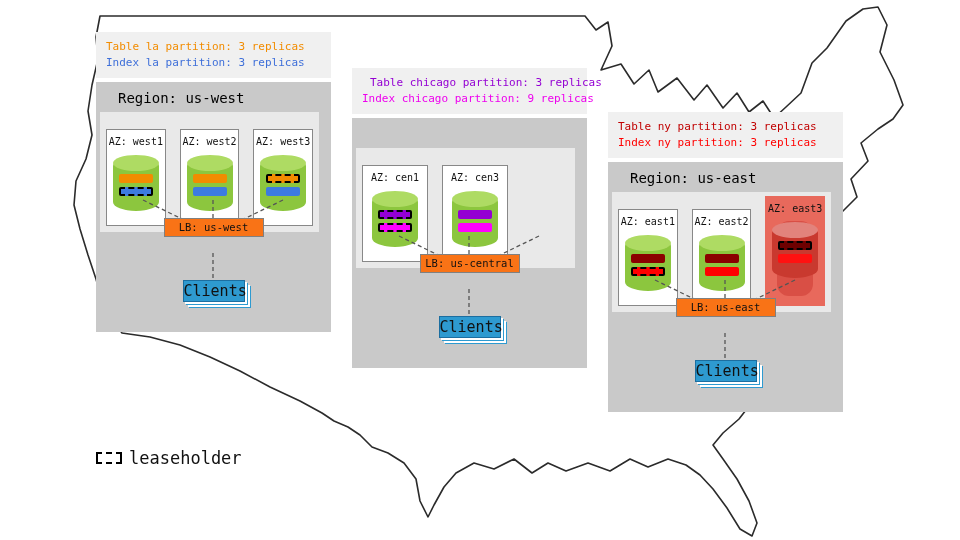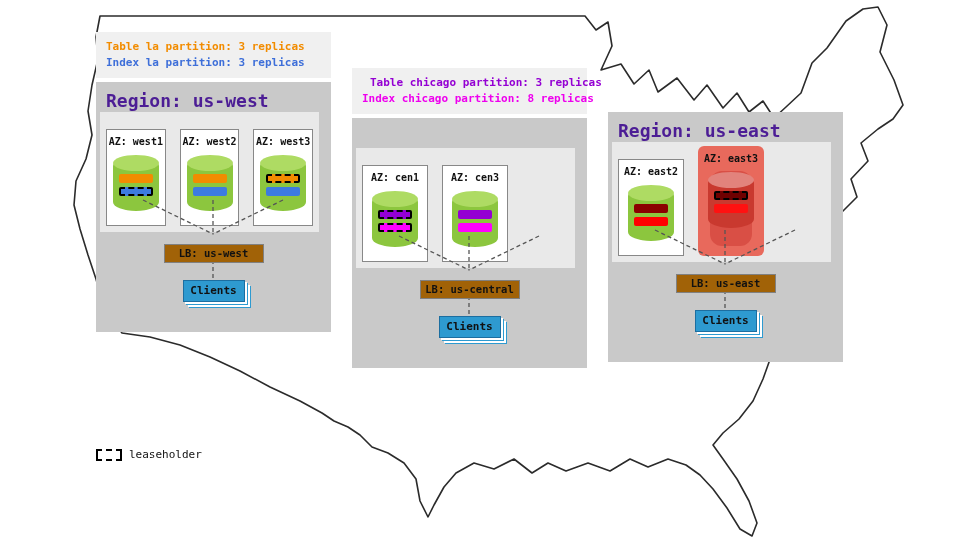--- a/index.html
+++ b/index.html
@@ -4,64 +4,64 @@
 <style>
   * { margin:0; padding:0; box-sizing:border-box; }
   html,body { width:960px; height:540px; background:#fff; overflow:hidden;
               font-family:"DejaVu Sans Mono", monospace; color:#111; }
   .stage { position:relative; width:960px; height:540px; }
 
   
   .map-svg { position:absolute; left:0; top:0; z-index:0; }
 
   
-  .region-group { position:absolute; width:235px; z-index:1;font-weight:bold; }
+  .region-group { position:absolute; width:235px; z-index:1; }
   .caption { background:var(--caption-bg,#F0F0F0); height:46px; padding:7px 10px; margin-bottom:4px; }
   .caption-line { font-size:11px; line-height:16px; white-space:nowrap; }
 
   .region { position:relative; width:235px; height:250px; background:var(--region-bg,#C9C9C9); }
-  .region-title { position:absolute; left:10px; top:8px; font-size:18px; color:#4c1d95; }
+  .region-title { position:absolute; left:22px; top:8px; font-size:14px; color:#000000; }
 
   .az-panel { position:absolute; left:4px; top:30px; width:219px; height:120px;
               background:var(--panel-bg,#E9E9E9); display:flex; gap:14px; padding:6px;
               align-items:flex-end; overflow:visible; }
   .az { position:relative; width:66px; height:97px; background:#fff;
         border:1px solid var(--az-border,#888); padding-top:5px;
         display:flex; flex-direction:column; align-items:center; }
   .az-label { font-size:10px; line-height:13px; white-space:nowrap; }
 
   .az--alert { background:var(--az-alert-bg,#E8695C); border-color:transparent;
-               height:110px; border-radius:6px; }
+               height:110px; border-radius:0; }
   .az--alert::before { content:""; position:absolute; left:11px; right:11px; top:24px; bottom:9px;
                        background:#D94F45; border-radius:12px; }
 
   .cylinder { position:relative; margin-top:9px; width:46px; height:54px;
               background:var(--cyl-body,#8CC63E); border-radius:23px / 9px; }
   .cylinder::before { content:""; position:absolute; left:0; top:-2px; width:46px; height:16px;
                       border-radius:50%; background:var(--cyl-top,#AEDB63); }
   .bars { position:absolute; top:17px; left:50%; transform:translateX(-50%);
           display:flex; flex-direction:column; gap:4px; z-index:2; }
   .bar { width:34px; height:9px; border-radius:2px; }
 
   .connectors { position:absolute; left:0; top:0; pointer-events:none; }
 
-  .lb { position:absolute; left:50%; top:162px; transform:translateX(-50%);
+  .lb { position:absolute; left:50%; top:136px; transform:translateX(-50%);
         width:100px; height:19px; line-height:17px; text-align:center;
-        background:#a16207; border:1px solid #808080; font-size:10.5px; white-space:nowrap; }
+        background:#f97316; border:1px solid #808080; font-size:10.5px; white-space:nowrap; }
   .clients { position:absolute; left:50%; top:198px; transform:translateX(-50%);
              width:62px; height:22px; line-height:20px; text-align:center;
              background:var(--clients-bg,#2E9AD0); border:1px solid var(--clients-border,#1C6EA0);
-             font-size:11px;
+             font-size:15px;
              box-shadow: 2px 2px 0 0 #fff, 3px 3px 0 0 var(--clients-bg,#2E9AD0),
                          5px 5px 0 0 #fff, 6px 6px 0 0 var(--clients-bg,#2E9AD0); }
 
   .legend { position:absolute; left:96px; top:448px; z-index:1;
             display:flex; align-items:center; gap:7px; }
   .legend-swatch { width:26px; height:12px; background:#fff; border:2px dashed #000; }
-  .legend-label { font-size:11px; }
+  .legend-label { font-size:17px; }
 </style>
 </head>
 <body>
 
 <div class="stage">
 
   <svg class="map-svg" width="960" height="540" viewBox="0 0 960 540">
     <path d="M100,16 L585,16 L596,30 L608,22 L612,46 L601,70 L621,64 L634,84 L649,70 L658,92 L677,78
              L694,100 L707,85 L723,108 L737,93 L749,112 L763,101 L774,118 L786,107 L801,93 L812,63
              L827,48 L846,21 L863,9 L878,7 L887,25 L880,52 L894,80 L903,105 L893,119 L878,129 L861,143
@@ -114,21 +114,21 @@
         <path d="M47,118 L117,152 M117,118 L117,152 M187,118 L117,152 M117,171 L117,198" fill="none" stroke="#555" stroke-width="1.3" stroke-dasharray="4,3"></path>
       </svg>
       <div class="lb">LB: us-west</div>
       <div class="clients">Clients</div>
     </div>
   </div>
 
   <div class="region-group" style="left:352px; top:68px;">
     <div class="caption">
       <div class="caption-line" style="color: rgb(148, 0, 211); margin-left: 8px;">Table chicago partition: 3 replicas</div>
-      <div class="caption-line" style="color: rgb(238, 0, 238);">Index chicago partition: 8 replicas</div>
+      <div class="caption-line" style="color: rgb(238, 0, 238);">Index chicago partition: 9 replicas</div>
     </div>
     <div class="region">
       <div class="az-panel">
         <div class="az">
           <div class="az-label">AZ: cen1</div>
           <div class="cylinder">
             <div class="bars">
               <div class="bar" style="background: rgb(148, 0, 211); border: 2px dashed rgb(0, 0, 0);"></div>
               <div class="bar" style="background: rgb(255, 0, 255); border: 2px dashed rgb(0, 0, 0);"></div>
             </div>
@@ -146,23 +146,36 @@
       </div>
       <svg class="connectors" width="235" height="250">
         <path d="M47,118 L117,152 M117,118 L117,152 M187,118 L117,152 M117,171 L117,198" fill="none" stroke="#555" stroke-width="1.3" stroke-dasharray="4,3"></path>
       </svg>
       <div class="lb">LB: us-central</div>
       <div class="clients">Clients</div>
     </div>
   </div>
 
   <div class="region-group" style="left:608px; top:112px;">
+    <div class="caption">
+      <div class="caption-line" style="color: rgb(192, 0, 0);">Table ny partition: 3 replicas</div>
+      <div class="caption-line" style="color: rgb(255, 0, 0);">Index ny partition: 3 replicas</div>
+    </div>
     <div class="region">
       <div class="region-title">Region: us-east</div>
       <div class="az-panel">
+        <div class="az">
+          <div class="az-label">AZ: east1</div>
+          <div class="cylinder">
+            <div class="bars">
+              <div class="bar" style="background: rgb(139, 0, 0); border: none;"></div>
+              <div class="bar" style="background: rgb(255, 0, 0); border: 2px dashed rgb(0, 0, 0);"></div>
+            </div>
+          </div>
+        </div>
         <div class="az">
           <div class="az-label">AZ: east2</div>
           <div class="cylinder">
             <div class="bars">
               <div class="bar" style="background: rgb(139, 0, 0); border: none;"></div>
               <div class="bar" style="background: rgb(255, 0, 0); border: none;"></div>
             </div>
           </div>
         </div>
         <div class="az az--alert">

